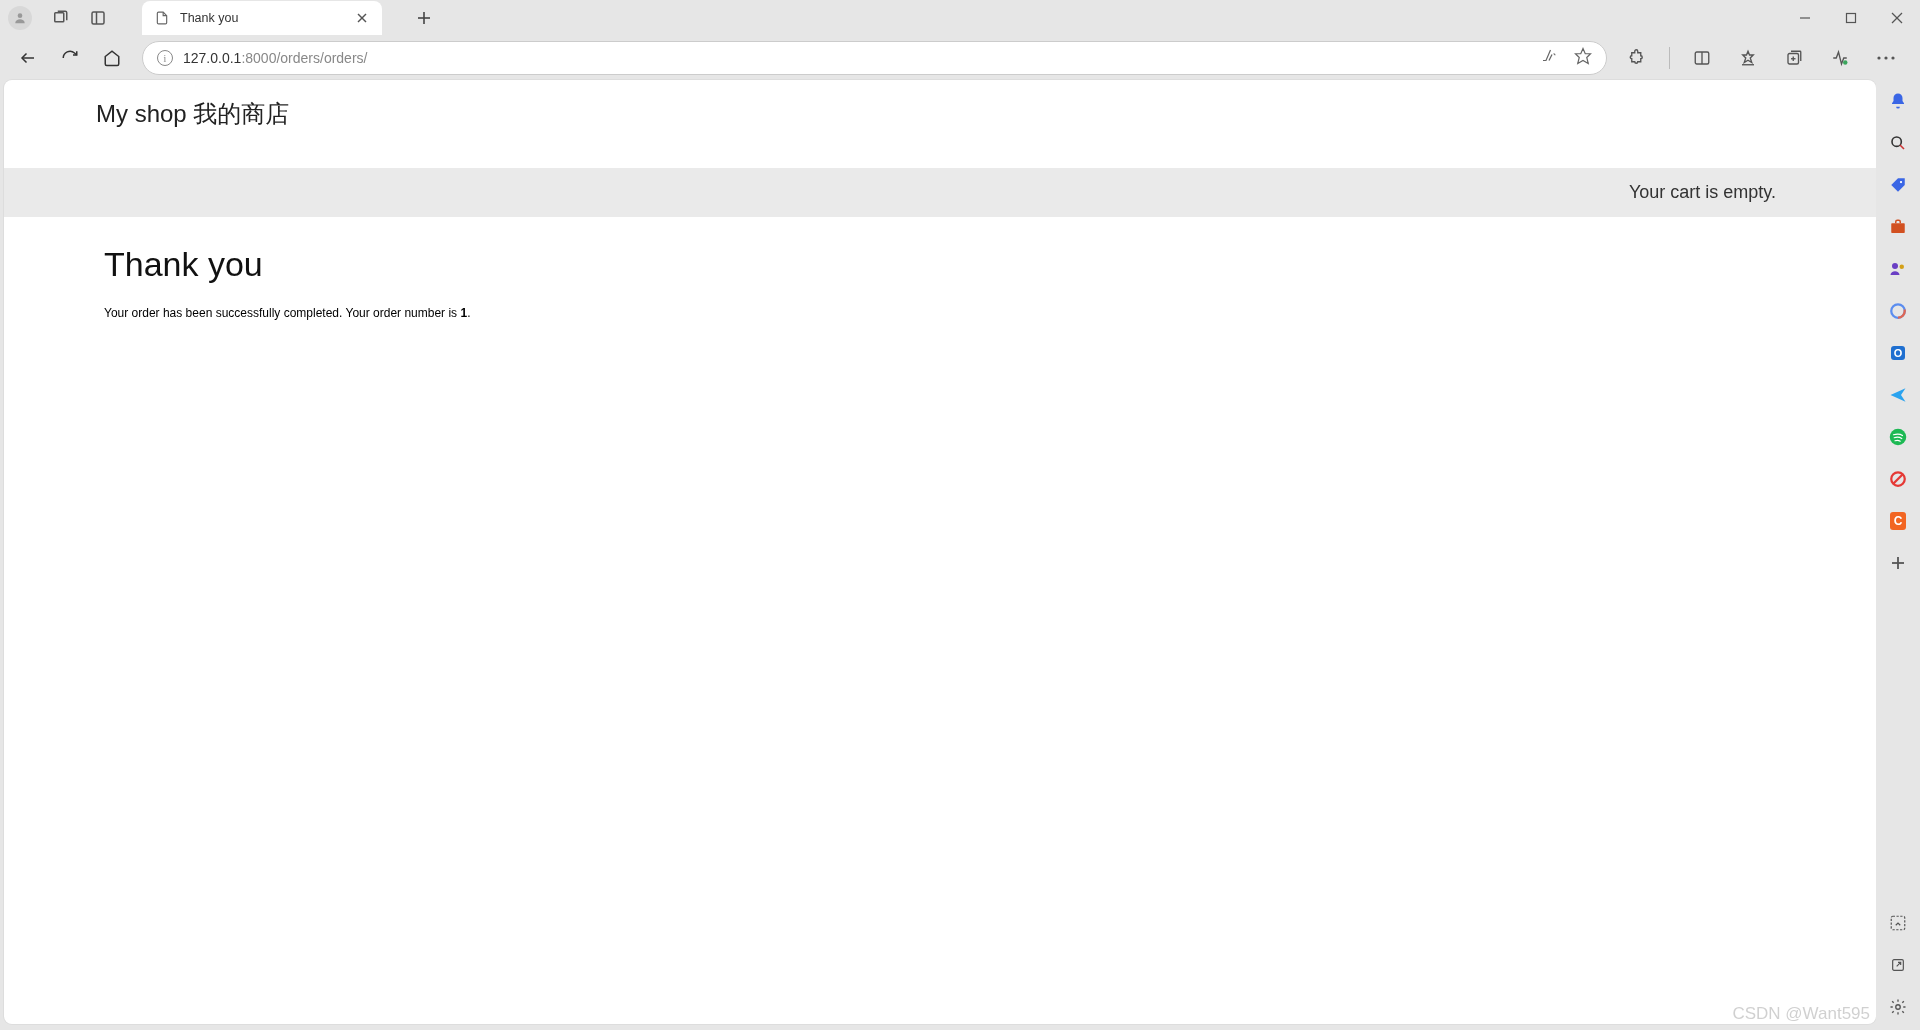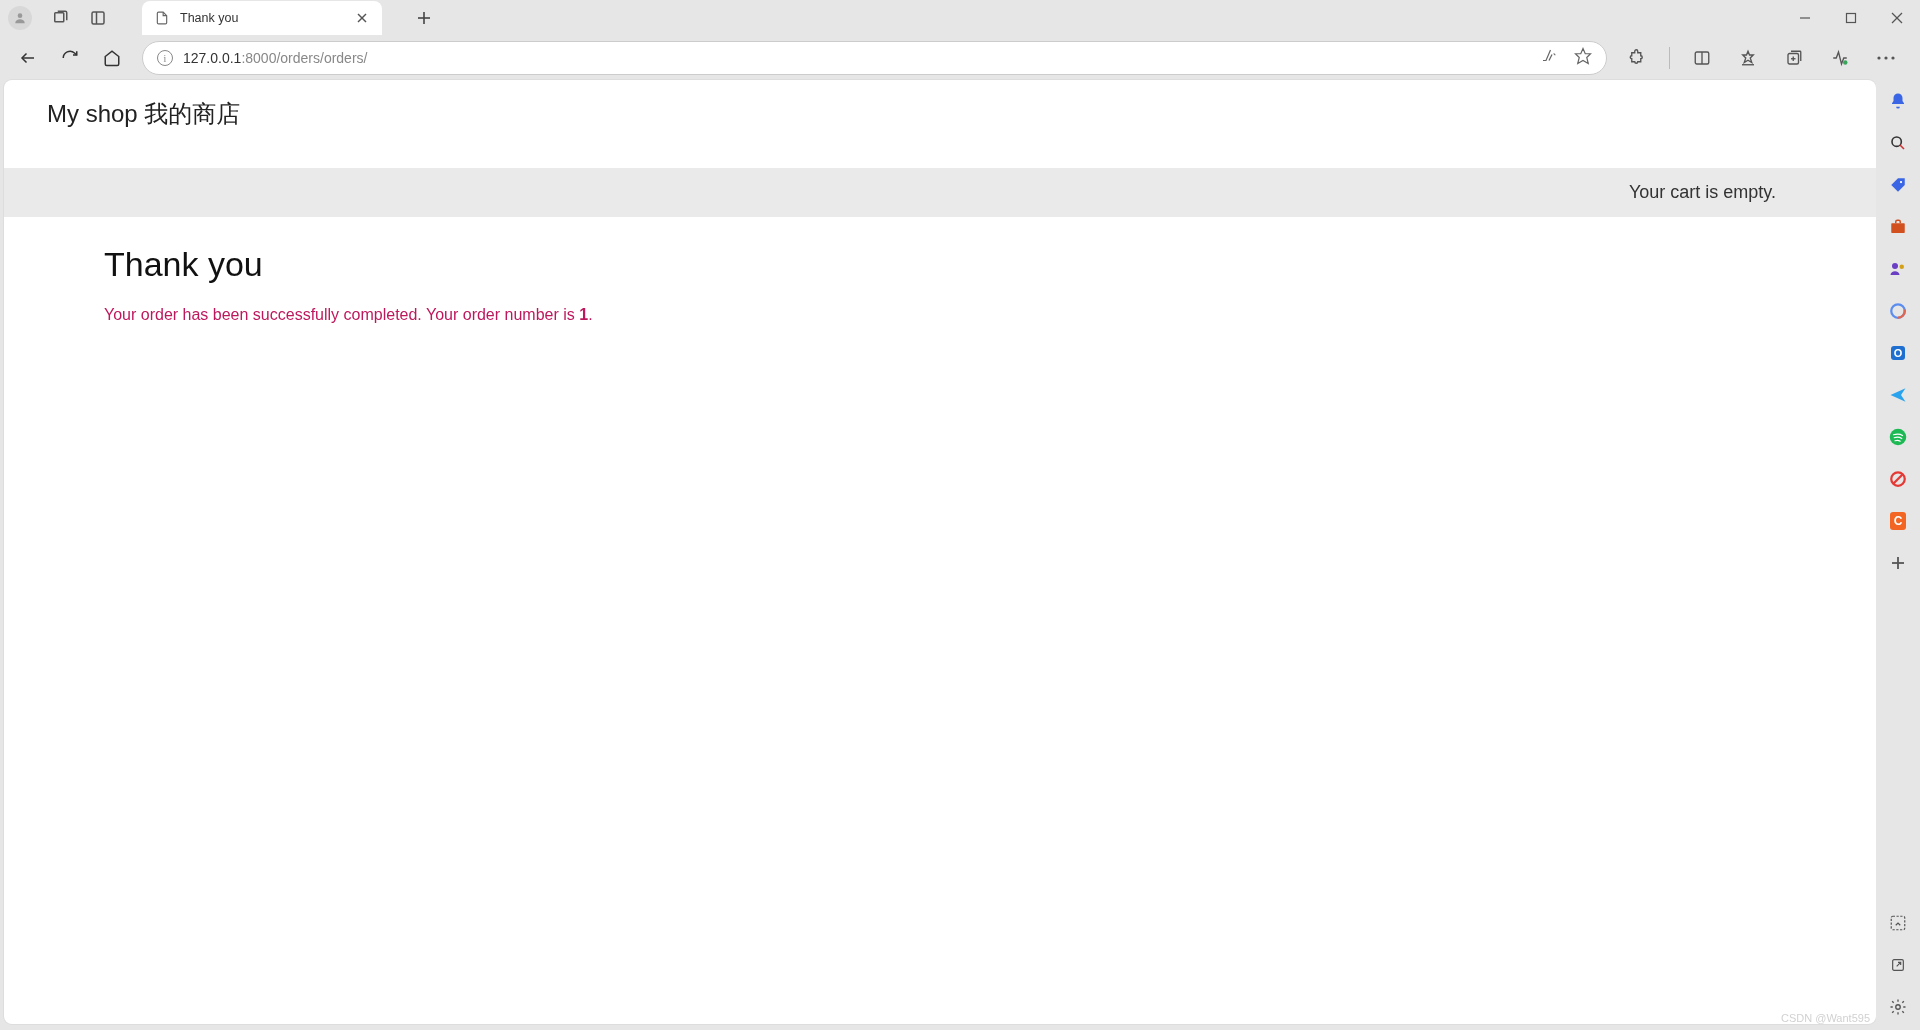--- a/index.html
+++ b/index.html
@@ -152,21 +152,21 @@
       left: 4px;
       right: 44px;
       bottom: 6px;
       background: #fff;
       border-radius: 8px;
       overflow: hidden;
       box-shadow: 0 0 0 1px rgba(0,0,0,0.04);
     }
 
     .site-header {
-      padding: 18px 43px 14px;
+      padding: 18px 92px 14px;
       font-size: 24px;
       color: #222;
     }
     .site-subheader {
       background: #eaeaea;
       padding: 14px 100px;
       text-align: right;
       font-size: 18px;
       color: #333;
       margin-top: 24px;
@@ -174,22 +174,22 @@
     .content {
       padding: 28px 100px;
     }
     .content h1 {
       font-size: 34px;
       font-weight: 400;
       color: #111;
       margin-bottom: 22px;
     }
     .content p {
-      font-size: 16px;
-      color: #be185d;
+      font-size: 12px;
+      color: #000000;
     }
 
     
     .right-sidebar {
       position: absolute;
       top: 80px;
       right: 0;
       bottom: 0;
       width: 44px;
       background: #e6e6e6;
@@ -209,21 +209,21 @@
       margin-top: auto;
       display: flex;
       flex-direction: column;
       gap: 20px;
       padding-bottom: 12px;
       align-items: center;
     }
     .watermark {
       position: absolute;
       bottom: 6px; right: 50px;
-      font-size: 11px;
+      font-size: 17px;
       color: rgba(120,120,120,0.35);
     }
     .bell { color: #3a66e5; }
     .tag-blue { color: #3a66e5; }
     .briefcase { color: #d25020; }
     .outlook-o { background:#1f6fd0; color:#fff; padding:1px 3px; border-radius:3px; font-weight:700; font-size:11px; }
     .spotify { color:#1db954; font-size:18px; }
     .red-circle { color:#e53935; font-size:18px; }
     .orange-c { background:#f26522; color:#fff; padding:2px 4px; border-radius:3px; font-weight:700; font-size:12px; }
   </style>

